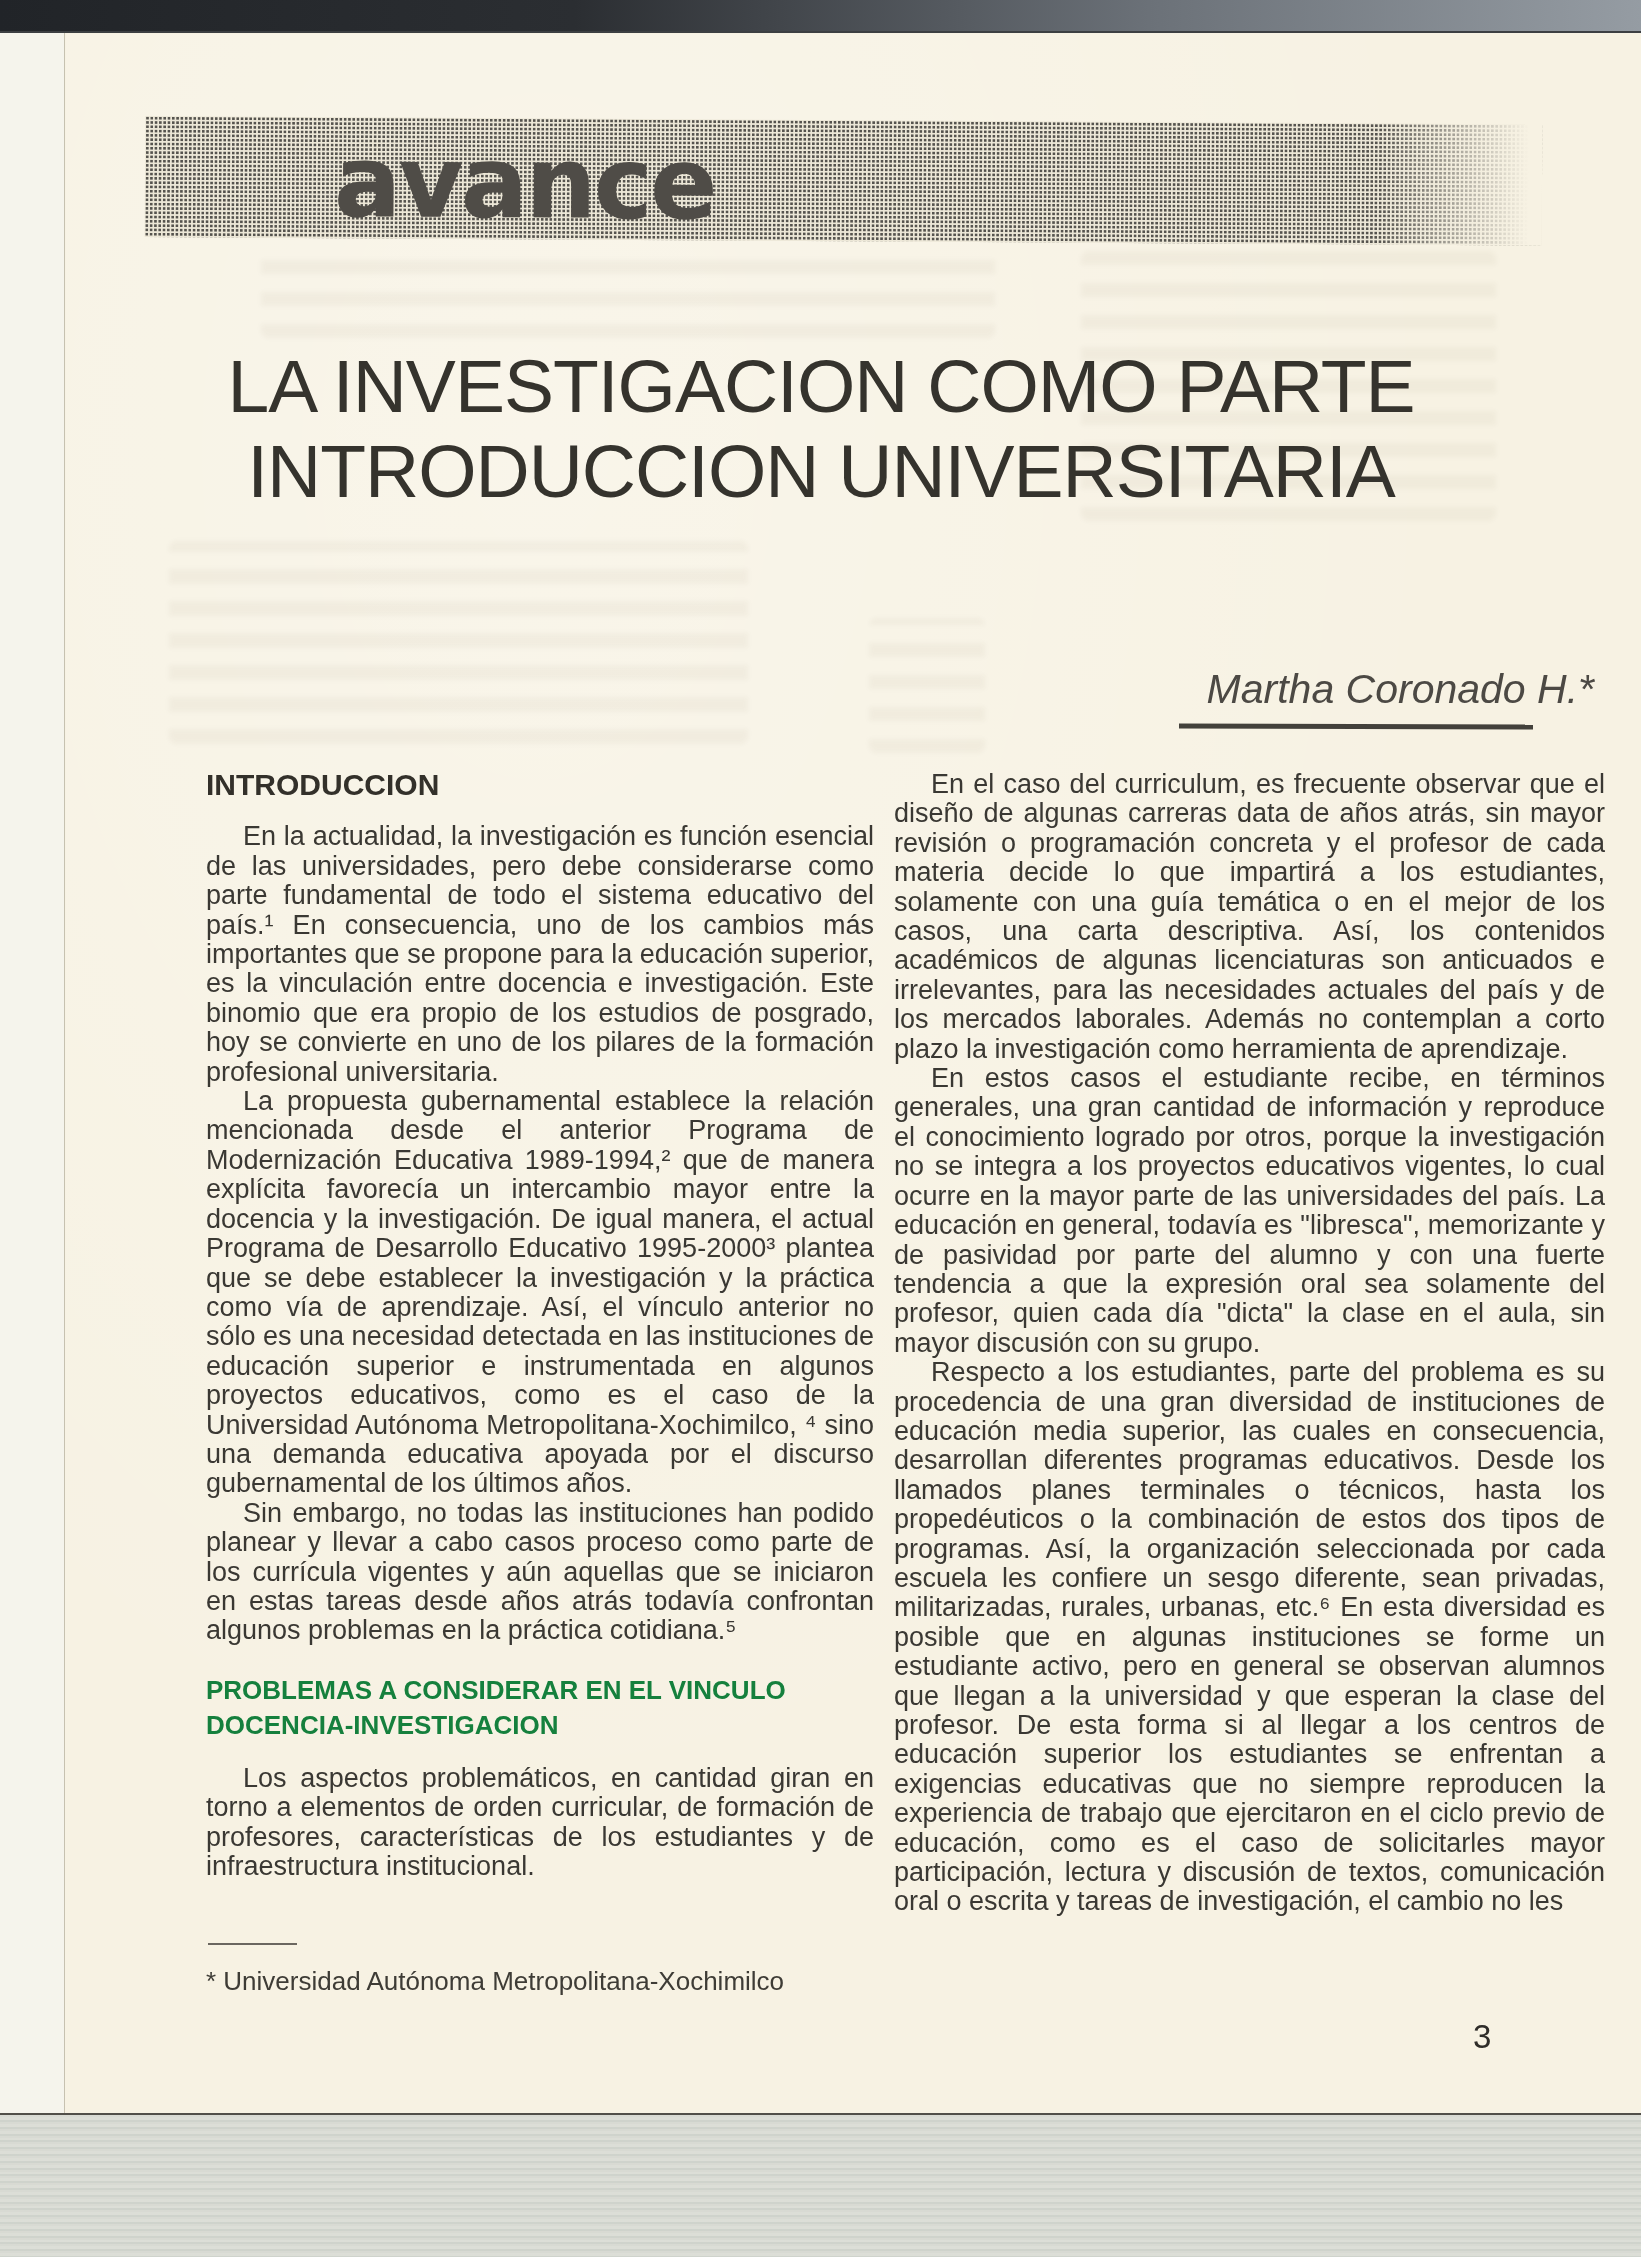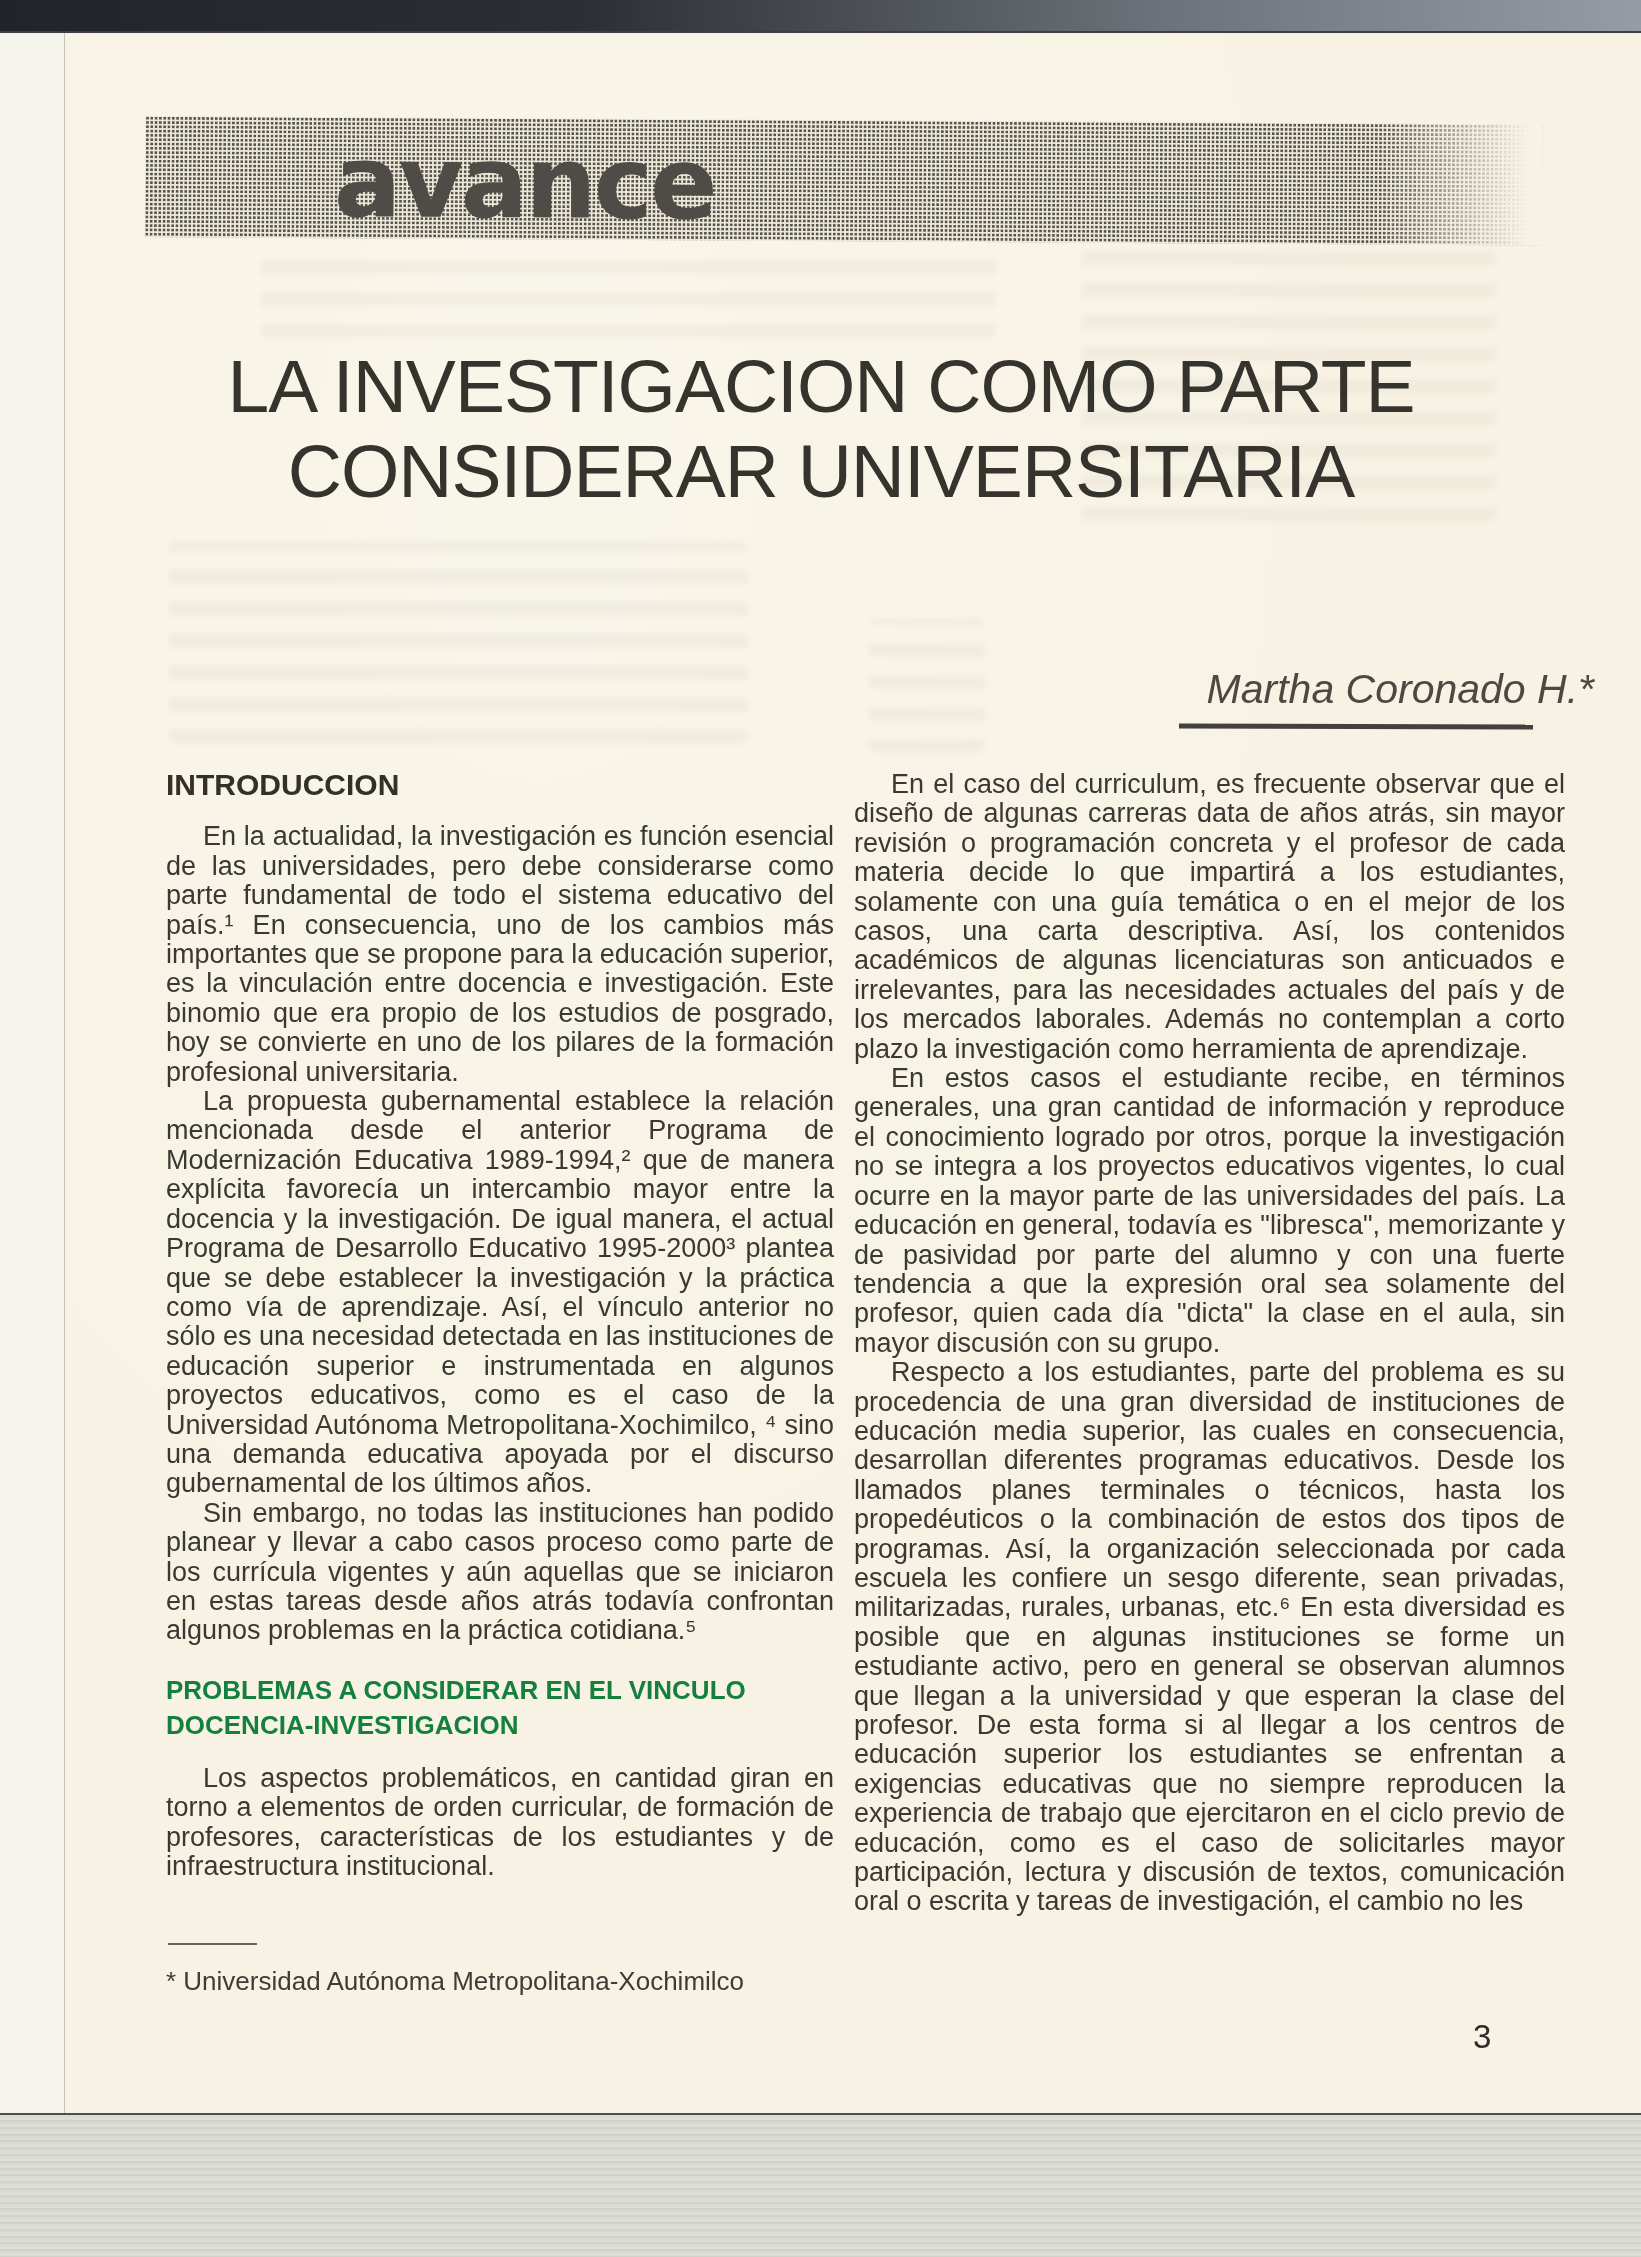--- a/index.html
+++ b/index.html
@@ -65,21 +65,21 @@
   .author{
     position:absolute;left:1024px;top:666px;width:570px;
     text-align:right;font-style:italic;font-size:41px;color:#4c4944;
   }
   .author-rule{
     position:absolute;left:1179px;top:724px;width:354px;height:4.8px;
     background:#43413b;transform:rotate(0.2deg);
   }
   
   .col{position:absolute;top:770px;text-align:justify;
-       font-size:27px;line-height:29.4px;}
+       font-size:27px;line-height:29.4px;margin-left:40px;}
   .col-left{left:166px;width:668px;}
   .col-right{left:854px;width:711px;}
   .col p{margin:0;text-indent:37px;}
   .col h2{margin:0 0 23px 0;font-size:30px;font-weight:700;color:#33302a;letter-spacing:0;}
   .col h3{margin:27px 0 21px 0;font-size:26px;line-height:35px;font-weight:700;color:#15803d;}
   .em{}
   .footnote-rule{width:89px;height:1.9px;background:#6b6760;margin:62px 0 21px 1.9px;}
   .footnote{font-size:26px;line-height:30px;padding-left:21px;text-indent:-21px;
             text-align:left;color:#3e3c36;}
   
@@ -100,21 +100,21 @@
 <div class="ghost" style="left:1081px;top:251px;width:415px;height:270px;"></div>
 <div class="ghost" style="left:169px;top:541px;width:579px;height:203px;"></div>
 <div class="ghost" style="left:869px;top:618px;width:116px;height:135px;"></div>
 
 <div class="banner">
   <span class="avance">avance</span>
 </div>
 
 <div class="title">
   <div>LA INVESTIGACION COMO PARTE</div>
-  <div>CONSIDERAR UNIVERSITARIA</div>
+  <div>INTRODUCCION UNIVERSITARIA</div>
 </div>
 
 <div class="author">Martha Coronado H.*</div>
 <div class="author-rule"></div>
 
 <div class="col col-left">
   <h2>INTRODUCCION</h2>
   <p>En la actualidad, la investigación es función esencial de las universidades, pero debe considerarse como parte fundamental de todo el sistema educativo del país.¹ En consecuencia, uno de los cambios más importantes que se propone para la educación superior, es la vinculación entre docencia e investigación. Este binomio que era propio de los estudios de posgrado, hoy se convierte en uno de los pilares de la formación profesional universitaria.</p>
   <p>La propuesta gubernamental establece la relación mencionada desde el anterior Programa de Modernización Educativa 1989-1994,² que de manera explícita favorecía un intercambio mayor entre la docencia y la investigación. De igual manera, el actual Programa de Desarrollo Educativo 1995-2000³ plantea que se debe establecer la investigación y la práctica como vía de aprendizaje. Así, el vínculo anterior no sólo es una necesidad detectada en las instituciones de educación superior e instrumentada en algunos proyectos educativos, como es el caso de la Universidad Autónoma Metropolitana-Xochimilco, ⁴ sino una demanda educativa apoyada por el discurso gubernamental de los últimos años.</p>
   <p><span>Sin embargo, no todas las instituciones han podido planear y llevar a cabo casos proceso como parte de los </span><span class="em">currícula</span><span> vigentes y aún aquellas que se iniciaron en estas tareas desde años atrás todavía confrontan algunos problemas en la práctica cotidiana.⁵</span></p>

